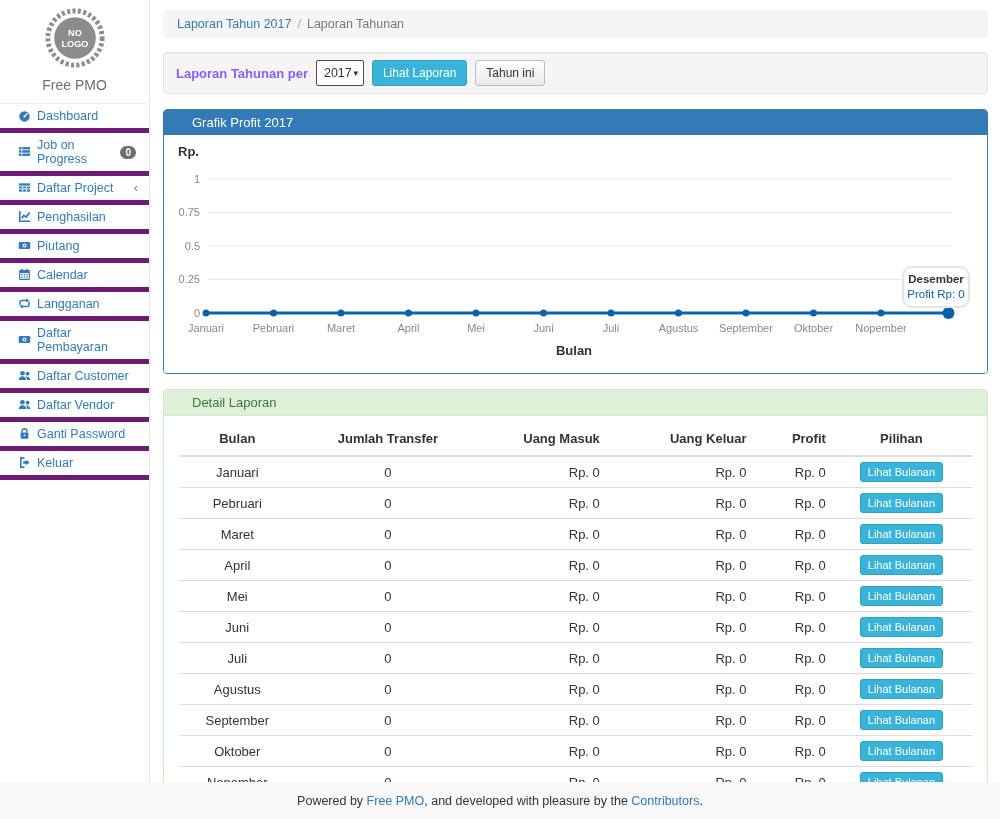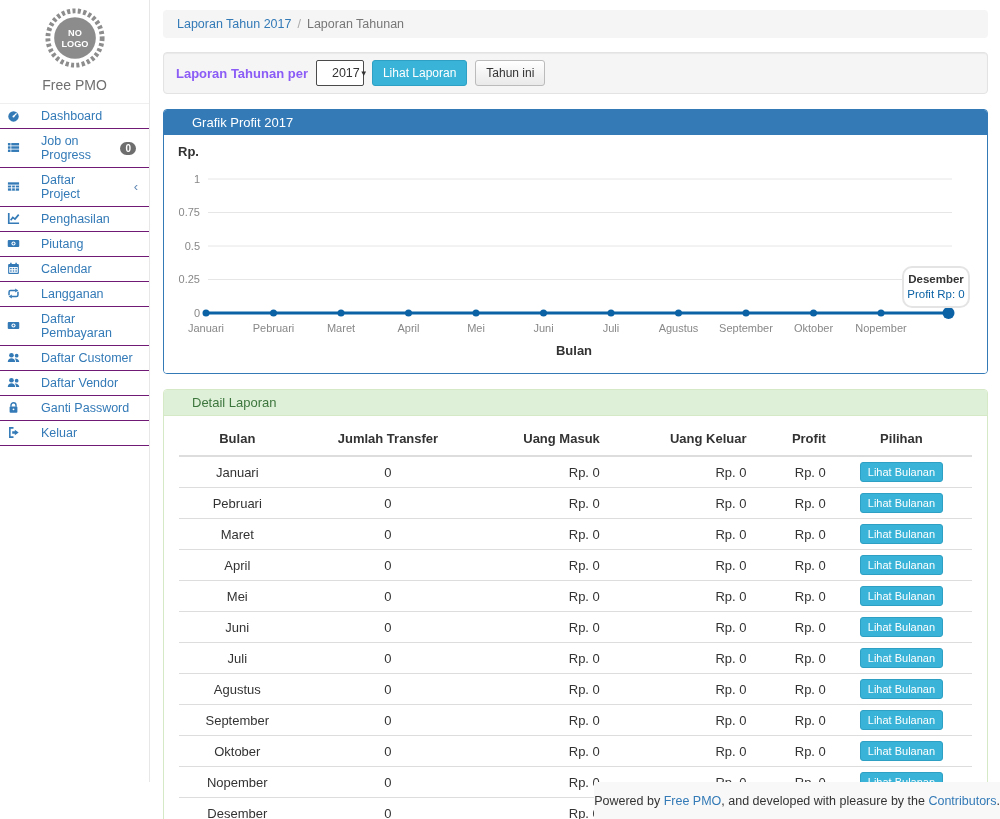--- a/index.html
+++ b/index.html
@@ -1,46 +1,46 @@
 <!DOCTYPE html>
 <html><head>
 <meta charset="utf-8">
 <style>
   * { margin:0; padding:0; box-sizing:border-box; }
   html,body { background:#fff; }
   body { font-family:"Liberation Sans", sans-serif; color:#333; }
-  .screen { width:1000px; height:819px; background:#fff; overflow:hidden; display:flex; flex-direction:column;align-items:flex-end; }
+  .screen { width:1000px; height:819px; background:#fff; overflow:hidden; display:flex; flex-direction:column; }
   .page { display:flex; flex:1; min-height:0; }
 
   
   .sidebar { width:150px; background:#fff; border-right:1px solid #e7e7e7; flex-shrink:0; }
   .logo-block { text-align:center; padding-top:7px; }
   .brand { font-size:14px; color:#6f6f6f; margin-top:4px; margin-bottom:10px; }
   .menu { border-top:1px solid #efefef; }
-  .menu-item { display:flex; align-items:center; gap:20px; padding:5px 7px 5px 7px;
-               border-bottom:1px solid #701a75; color:#337ab7; font-size:12.5px;
+  .menu-item { display:flex; align-items:center; gap:5px; padding:5px 7px 5px 18px;
+               border-bottom:5px solid #701a75; color:#337ab7; font-size:12.5px;
                text-decoration:none; cursor:pointer; }
   .menu-item .mi-icon { width:14px; height:14px; flex-shrink:0; display:inline-flex; }
   .mi-icon svg { width:13px; height:13px; fill:#337ab7; }
   .mi-badge { margin-left:auto; margin-right:6px; background:#6e6e6e; color:#fff; font-size:10px;
               font-weight:bold; border-radius:10px; padding:1px 5px; line-height:11px; }
   .mi-chevron { margin-left:auto; margin-right:4px; color:#5f87b3; font-size:13px; line-height:10px; }
 
   
   .content { flex:1; padding:10px 12px 0 13px; min-width:0; }
   .breadcrumb { background:#f5f5f5; border-radius:4px; padding:7px 14px; font-size:12.5px; color:#777; }
   .breadcrumb a { color:#337ab7; text-decoration:none; }
   .breadcrumb .sep { margin:0 6px; color:#aaa; }
 
   .well { margin-top:14px; background:#f5f5f5; border:1px solid #e3e3e3; border-radius:4px;
           padding:7px 12px; display:flex; align-items:center; gap:8px;
           box-shadow:inset 0 1px 1px rgba(0,0,0,.05); }
   .well-label { font-weight:bold; color:#8b5cf6; font-size:13px; }
   .year-select { background:#fff; border:1px solid #4a4a4a; border-radius:2px; height:26px; width:48px;
-                 display:flex; align-items:center; justify-content:space-between; padding:0 4px 0 15px;
+                 display:flex; align-items:center; justify-content:space-between; padding:0 4px 0 7px;
                  font-size:12.5px; color:#333; cursor:pointer; }
   .year-select .caret { font-size:8px; color:#333; }
   .btn { display:inline-block; border-radius:3px; font-size:12px; padding:5px 10px; cursor:pointer;
          line-height:14px; border:1px solid transparent; }
   .btn-info { background:#39b3d7; border-color:#2da0c4; color:#fff; }
   .btn-default { background:linear-gradient(#fff,#e9e9e9); border-color:#bbb; color:#333; }
 
   .panel { border-radius:4px; margin-top:15px; }
   .panel-heading { padding:5px 28px; font-size:13px; border-top-left-radius:3px; border-top-right-radius:3px; }
   .panel-primary { border:1px solid #337ab7; }

